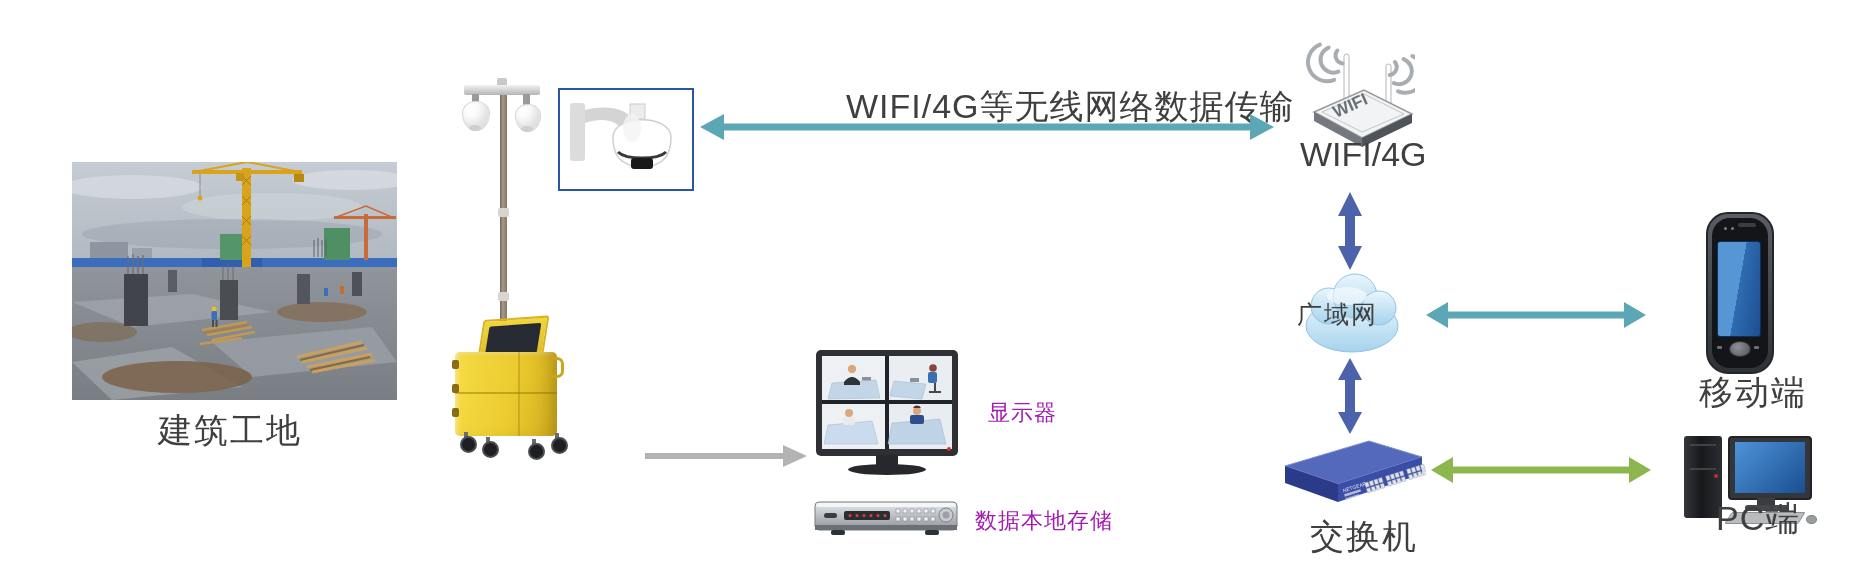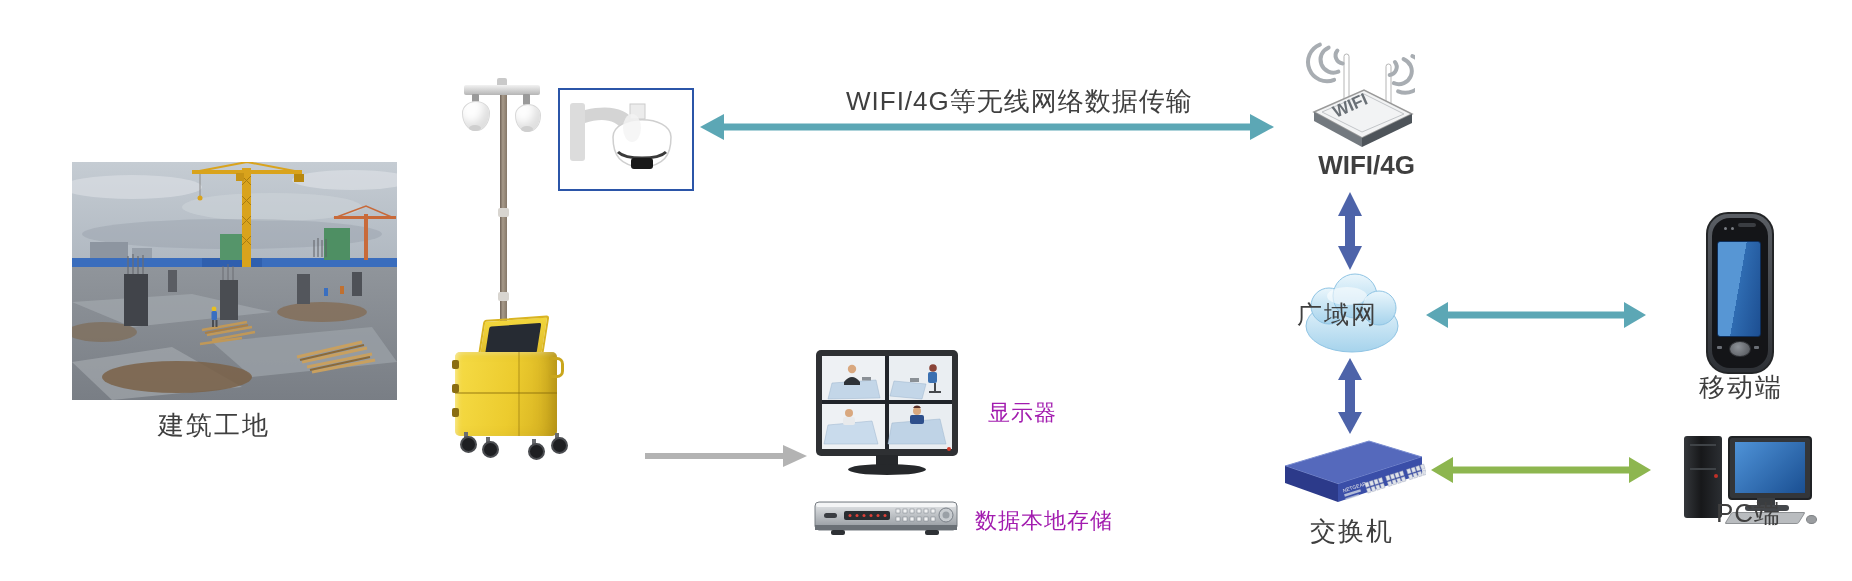--- a/index.html
+++ b/index.html
@@ -1,19 +1,19 @@
 <!DOCTYPE html>
 <html><head>
 <meta charset="utf-8">
 <style>
   html,body{margin:0;padding:0;background:#ffffff;}
   .canvas{position:relative;width:1852px;height:581px;background:#ffffff;overflow:hidden;
           font-family:"Liberation Sans","DejaVu Sans",sans-serif;color:#3f3f3f;}
   .abs{position:absolute;}
-  .label{position:absolute;font-size:26px;color:#3f3f3f;white-space:nowrap;letter-spacing:2px;}
+  .label{position:absolute;font-size:34px;color:#3f3f3f;white-space:nowrap;letter-spacing:2px;}
   .label-sm{position:absolute;font-size:22px;color:#a21caf;white-space:nowrap;letter-spacing:1px;}
   .features{position:absolute;left:393px;top:451px;}
   .feature-line{font-size:28px;line-height:34px;font-weight:bold;color:#E8570F;white-space:nowrap;}
   
   .photo{position:absolute;left:72px;top:162px;width:325px;height:238px;overflow:hidden;}
   
   .tbar{position:absolute;left:464px;top:85px;width:76px;height:10px;border-radius:2px;
         background:linear-gradient(#f2f2f2,#b5b5b5);}
   .tbar-stub{position:absolute;left:497px;top:78px;width:10px;height:9px;background:#c9c9c9;border-radius:2px;}
   .pole{position:absolute;left:500px;top:95px;width:7px;height:228px;
@@ -297,21 +297,21 @@
         <path d="M99,27 A13,13 0 0 1 99,53"></path>
         <path d="M106,21 A18,18 0 0 1 106,59"></path>
       </g>
     </g>
     <polygon points="14,82 64,60 112,84 62,108" fill="#f2f3f4" stroke="#9a9a9a" stroke-width="1.5"></polygon>
     <polygon points="22,82 64,64 104,84 62,102" fill="none" stroke="#c2c5c8"></polygon>
     <polygon points="14,82 62,108 62,117 14,91" fill="#73797f"></polygon>
     <polygon points="62,108 112,84 112,93 62,117" fill="#4e545a"></polygon>
     <text transform="translate(36,88) rotate(-24)" font-size="17" font-weight="bold" fill="#6a7076" font-family="Liberation Sans, DejaVu Sans, sans-serif">WIFI</text>
   </svg>
-  <div class="label" style="left:1300px;top:150px;width:115px;text-align:right;letter-spacing:0;font-weight:bold;">WIFI/4G</div>
+  <div class="label" style="left:1300px;top:135px;width:115px;text-align:right;letter-spacing:0;">WIFI/4G</div>
 
   <svg class="abs" style="left:1336px;top:190px;" width="28" height="82">
     <line x1="14" y1="24" x2="14" y2="58" stroke="#4D63A9" stroke-width="10"></line>
     <polygon points="2,26 26,26 14,2" fill="#4D63A9"></polygon>
     <polygon points="2,56 26,56 14,80" fill="#4D63A9"></polygon>
   </svg>
 
   <svg class="abs" style="left:1297px;top:268px;" width="110" height="88" viewBox="0 0 110 88">
     <defs>
       <linearGradient id="cl" x1="0" y1="0" x2="0" y2="1">

